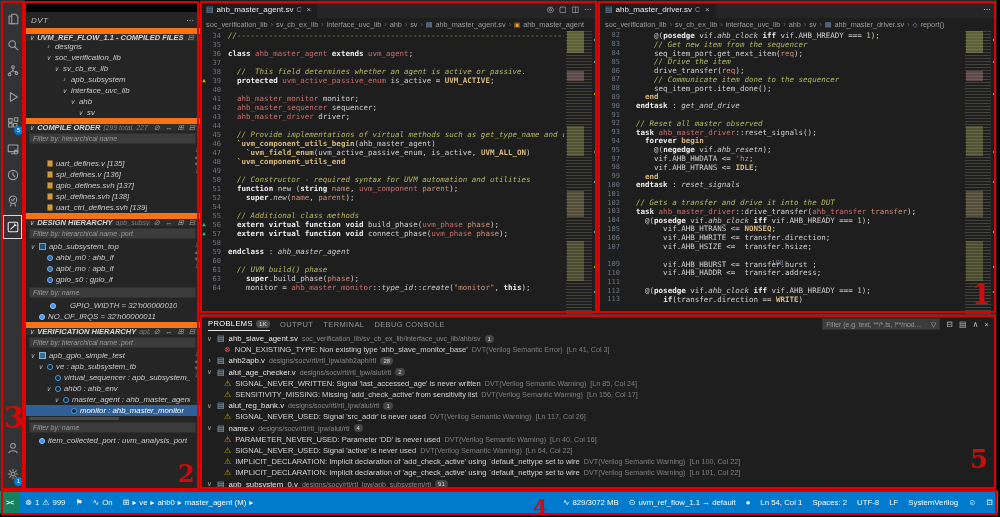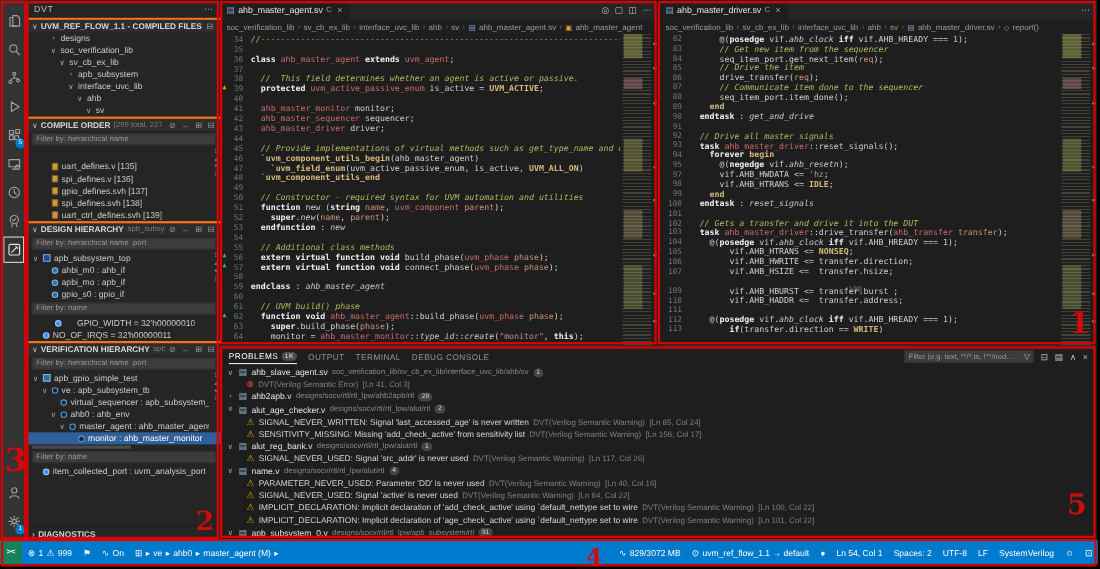--- a/index.html
+++ b/index.html
@@ -9,24 +9,24 @@
 
   
   .activitybar{position:absolute;left:0;top:0;width:25px;height:491px;background:#333333;display:flex;flex-direction:column;align-items:center;padding-top:6px;}
   .ab-item{width:21px;height:26px;display:flex;align-items:center;justify-content:center;position:relative;color:#9da0a2;cursor:pointer;}
   .ab-item.active{outline:1px solid #d8d8d8;outline-offset:-2px;color:#fff;}
   .ab-item svg{width:14px;height:14px;}
   .ab-badge{position:absolute;right:0px;bottom:1px;min-width:9px;height:9px;background:#007acc;color:#fff;border-radius:5px;font-size:6px;line-height:9px;text-align:center;padding:0 1px;}
   .ab-bottom{margin-top:auto;display:flex;flex-direction:column;align-items:center;padding-bottom:4px;}
 
   
-  .sidebar{position:absolute;left:25px;top:0;width:175px;height:491px;background:#252526;color:#cccccc;font-size:8px;overflow:hidden;display:flex;flex-direction:column;}
+  .sidebar{position:absolute;left:25px;top:12px;width:175px;height:491px;background:#252526;color:#cccccc;font-size:8px;overflow:hidden;display:flex;flex-direction:column;font-style:italic;}
   .sb-title{height:16px;display:flex;align-items:center;padding:0 6px;color:#bbbbbb;font-size:8px;letter-spacing:.5px;}
   .sb-title .sp{flex:1;}
-  .sec-hd{height:13px;display:flex;align-items:center;background:#2d2d2d;padding:0 4px;gap:3px;border-top:2px solid #f97316;}
+  .sec-hd{height:13px;display:flex;align-items:center;background:#2d2d2d;padding:0 4px;gap:3px;border-top:6px solid #f97316;}
   .sec-hd .chev{font-size:7px;color:#bdbdbd;}
   .sec-hd .lbl{font-weight:bold;font-size:7.5px;color:#d6d6d6;white-space:nowrap;}
   .sec-hd .meta{color:#7d7d7d;font-size:7px;white-space:nowrap;overflow:hidden;flex:1;}
   .sec-hd .ic{color:#9a9a9a;font-size:7.5px;padding:0 1px;cursor:pointer;}
   .filter{height:11px;margin:2px 4px;background:#3c3c3c;border:1px solid #303030;color:#9a9a9a;font-size:7px;line-height:10px;padding:0 3px;white-space:nowrap;overflow:hidden;}
   .treewrap{position:relative;}
   .trow{height:11px;display:flex;align-items:center;gap:3px;white-space:nowrap;cursor:pointer;padding-right:10px;}
   .trow.sel{background:#2f6099;color:#fff;}
   .trow .chev{width:7px;text-align:center;font-size:6.5px;color:#b0b0b0;flex:0 0 auto;}
   .trow .lbl{overflow:hidden;text-overflow:clip;font-size:7.8px;}
@@ -460,30 +460,28 @@
             <div class="cline" style="height: 9px;"><span class="gut "></span><span class="lnum">43</span><span class="ltxt"><span class="to">  </span><span class="ty">ahb_master_driver</span><span class="to"> driver;</span></span></div>
             <div class="cline" style="height: 9px;"><span class="gut "></span><span class="lnum">44</span><span class="ltxt"></span></div>
             <div class="cline" style="height: 9px;"><span class="gut "></span><span class="lnum">45</span><span class="ltxt"><span class="to">  </span><span class="tc">// Provide implementations of virtual methods such as get_type_name and create</span></span></div>
             <div class="cline" style="height: 9px;"><span class="gut "></span><span class="lnum">46</span><span class="ltxt"><span class="to">  </span><span class="tm">`uvm_component_utils_begin</span><span class="to">(ahb_master_agent)</span></span></div>
             <div class="cline" style="height: 9px;"><span class="gut "></span><span class="lnum">47</span><span class="ltxt"><span class="to">    </span><span class="tm">`uvm_field_enum</span><span class="to">(uvm_active_passive_enum, is_active, </span><span class="tm">UVM_ALL_ON</span><span class="to">)</span></span></div>
             <div class="cline" style="height: 9px;"><span class="gut "></span><span class="lnum">48</span><span class="ltxt"><span class="to">  </span><span class="tm">`uvm_component_utils_end</span></span></div>
             <div class="cline" style="height: 9px;"><span class="gut "></span><span class="lnum">49</span><span class="ltxt"></span></div>
             <div class="cline" style="height: 9px;"><span class="gut "></span><span class="lnum">50</span><span class="ltxt"><span class="to">  </span><span class="tc">// Constructor - required syntax for UVM automation and utilities</span></span></div>
             <div class="cline" style="height: 9px;"><span class="gut "></span><span class="lnum">51</span><span class="ltxt"><span class="to">  </span><span class="tk">function</span><span class="to"> new (</span><span class="tk">string</span><span class="tp"> name</span><span class="to">, </span><span class="ty">uvm_component</span><span class="tp"> parent</span><span class="to">);</span></span></div>
             <div class="cline" style="height: 9px;"><span class="gut "></span><span class="lnum">52</span><span class="ltxt"><span class="to">    </span><span class="tk">super</span><span class="to">.</span><span class="ti">new</span><span class="to">(</span><span class="tp">name</span><span class="to">, </span><span class="tp">parent</span><span class="to">);</span></span></div>
-            <div class="cline" style="height: 9px;"><span class="gut "></span><span class="lnum">53</span><span class="ltxt"><span class="to">  </span><span class="tk">endfunction</span><span class="to"> : </span><span class="ti">new</span></span></div>
             <div class="cline" style="height: 9px;"><span class="gut "></span><span class="lnum">54</span><span class="ltxt"></span></div>
             <div class="cline" style="height: 9px;"><span class="gut "></span><span class="lnum">55</span><span class="ltxt"><span class="to">  </span><span class="tc">// Additional class methods</span></span></div>
             <div class="cline" style="height: 9px;"><span class="gut ext">▲</span><span class="lnum">56</span><span class="ltxt"><span class="to">  </span><span class="tk">extern virtual function void </span><span class="to">build_phase(</span><span class="ty">uvm_phase</span><span class="tp"> phase</span><span class="to">);</span></span></div>
             <div class="cline" style="height: 9px;"><span class="gut ext">▲</span><span class="lnum">57</span><span class="ltxt"><span class="to">  </span><span class="tk">extern virtual function void </span><span class="to">connect_phase(</span><span class="ty">uvm_phase</span><span class="tp"> phase</span><span class="to">);</span></span></div>
             <div class="cline" style="height: 9px;"><span class="gut "></span><span class="lnum">58</span><span class="ltxt"></span></div>
             <div class="cline" style="height: 9px;"><span class="gut "></span><span class="lnum">59</span><span class="ltxt"><span class="tk">endclass</span><span class="to"> : </span><span class="ti">ahb_master_agent</span></span></div>
             <div class="cline" style="height: 9px;"><span class="gut "></span><span class="lnum">60</span><span class="ltxt"></span></div>
             <div class="cline" style="height: 9px;"><span class="gut "></span><span class="lnum">61</span><span class="ltxt"><span class="to">  </span><span class="tc">// UVM build() phase</span></span></div>
-            <div class="cline" style="height: 9px;"><span class="gut ext">▲</span><span class="lnum">62</span><span class="ltxt"><span class="to">  </span><span class="tk">function void </span><span class="ty">ahb_master_agent</span><span class="to">::build_phase(</span><span class="ty">uvm_phase</span><span class="tp"> phase</span><span class="to">);</span></span></div>
             <div class="cline" style="height: 9px;"><span class="gut "></span><span class="lnum">63</span><span class="ltxt"><span class="to">    </span><span class="tk">super</span><span class="to">.build_phase(</span><span class="tp">phase</span><span class="to">);</span></span></div>
             <div class="cline" style="height: 9px;"><span class="gut "></span><span class="lnum">64</span><span class="ltxt"><span class="to">    monitor = </span><span class="ty">ahb_master_monitor</span><span class="to">::</span><span class="ti">type_id</span><span class="to">::</span><span class="ti">create</span><span class="to">(</span><span class="ts">"monitor"</span><span class="to">, </span><span class="tk">this</span><span class="to">);</span></span></div>
           </div>
           <div class="minimap">
             <div class="blk" style="top: 0px; height: 22px; background: rgba(179, 185, 94, 0.5);"></div>
             <div class="blk" style="top: 40px; height: 10px; background: rgba(200, 140, 140, 0.45);"></div>
             <div class="blk" style="top: 95px; height: 30px; background: rgba(179, 185, 94, 0.4);"></div>
             <div class="blk" style="top: 160px; height: 26px; background: rgba(215, 186, 125, 0.35);"></div>
             <div class="blk" style="top: 210px; height: 40px; background: rgba(179, 185, 94, 0.35);"></div>
           </div>
@@ -531,21 +529,21 @@
             <div class="cline" style="height: 8.8px;"><span class="gut "></span><span class="lnum">82</span><span class="ltxt"><span class="to">      @(</span><span class="tk">posedge</span><span class="to"> vif.</span><span class="ti">ahb_clock</span><span class="to"> </span><span class="tk">iff</span><span class="to"> vif.AHB_HREADY === </span><span class="tn">1</span><span class="to">);</span></span></div>
             <div class="cline" style="height: 8.8px;"><span class="gut "></span><span class="lnum">83</span><span class="ltxt"><span class="to">      </span><span class="tc">// Get new item from the sequencer</span></span></div>
             <div class="cline" style="height: 8.8px;"><span class="gut "></span><span class="lnum">84</span><span class="ltxt"><span class="to">      seq_item_port.get_next_item(</span><span class="tp">req</span><span class="to">);</span></span></div>
             <div class="cline" style="height: 8.8px;"><span class="gut "></span><span class="lnum">85</span><span class="ltxt"><span class="to">      </span><span class="tc">// Drive the item</span></span></div>
             <div class="cline" style="height: 8.8px;"><span class="gut "></span><span class="lnum">86</span><span class="ltxt"><span class="to">      drive_transfer(</span><span class="tp">req</span><span class="to">);</span></span></div>
             <div class="cline" style="height: 8.8px;"><span class="gut "></span><span class="lnum">87</span><span class="ltxt"><span class="to">      </span><span class="tc">// Communicate item done to the sequencer</span></span></div>
             <div class="cline" style="height: 8.8px;"><span class="gut "></span><span class="lnum">88</span><span class="ltxt"><span class="to">      seq_item_port.item_done();</span></span></div>
             <div class="cline" style="height: 8.8px;"><span class="gut "></span><span class="lnum">89</span><span class="ltxt"><span class="to">    </span><span class="tb">end</span></span></div>
             <div class="cline" style="height: 8.8px;"><span class="gut "></span><span class="lnum">90</span><span class="ltxt"><span class="to">  </span><span class="tk">endtask</span><span class="to"> : </span><span class="ti">get_and_drive</span></span></div>
             <div class="cline" style="height: 8.8px;"><span class="gut "></span><span class="lnum">91</span><span class="ltxt"></span></div>
-            <div class="cline" style="height: 8.8px;"><span class="gut "></span><span class="lnum">92</span><span class="ltxt"><span class="to">  </span><span class="tc">// Drive all master signals</span></span></div>
+            <div class="cline" style="height: 8.8px;"><span class="gut "></span><span class="lnum">92</span><span class="ltxt"><span class="to">  </span><span class="tc">// Reset all master observed</span></span></div>
             <div class="cline" style="height: 8.8px;"><span class="gut "></span><span class="lnum">93</span><span class="ltxt"><span class="to">  </span><span class="tk">task </span><span class="ty">ahb_master_driver</span><span class="to">::reset_signals();</span></span></div>
             <div class="cline" style="height: 8.8px;"><span class="gut "></span><span class="lnum">94</span><span class="ltxt"><span class="to">    </span><span class="tk">forever </span><span class="tb">begin</span></span></div>
             <div class="cline" style="height: 8.8px;"><span class="gut "></span><span class="lnum">95</span><span class="ltxt"><span class="to">      @(</span><span class="tk">negedge</span><span class="to"> vif.</span><span class="ti">ahb_resetn</span><span class="to">);</span></span></div>
             <div class="cline" style="height: 8.8px;"><span class="gut "></span><span class="lnum">97</span><span class="ltxt"><span class="to">      vif.AHB_HWDATA &lt;= </span><span class="ts">'hz</span><span class="to">;</span></span></div>
             <div class="cline" style="height: 8.8px;"><span class="gut "></span><span class="lnum">98</span><span class="ltxt"><span class="to">      vif.AHB_HTRANS &lt;= </span><span class="tm">IDLE</span><span class="to">;</span></span></div>
             <div class="cline" style="height: 8.8px;"><span class="gut "></span><span class="lnum">99</span><span class="ltxt"><span class="to">    </span><span class="tb">end</span></span></div>
             <div class="cline" style="height: 8.8px;"><span class="gut "></span><span class="lnum">100</span><span class="ltxt"><span class="to">  </span><span class="tk">endtask</span><span class="to"> : </span><span class="ti">reset_signals</span></span></div>
             <div class="cline" style="height: 8.8px;"><span class="gut "></span><span class="lnum">101</span><span class="ltxt"></span></div>
             <div class="cline" style="height: 8.8px;"><span class="gut "></span><span class="lnum">102</span><span class="ltxt"><span class="to">  </span><span class="tc">// Gets a transfer and drive it into the DUT</span></span></div>
             <div class="cline" style="height: 8.8px;"><span class="gut "></span><span class="lnum">103</span><span class="ltxt"><span class="to">  </span><span class="tk">task </span><span class="ty">ahb_master_driver</span><span class="to">::drive_transfer(</span><span class="ty">ahb_transfer</span><span class="tp"> transfer</span><span class="to">);</span></span></div>
@@ -609,20 +607,21 @@
       <div class="prows" id="prows">
           <div class="prow">
             <span class="chev">∨</span>
             <span class="fic">▤</span>
             <span class="fname">ahb_slave_agent.sv</span>
             <span class="fpath">soc_verification_lib/sv_cb_ex_lib/interface_uvc_lib/ahb/sv</span>
             <span class="cnt">1</span>
           </div>
           <div class="prow issue">
             <span class="sev-e">⊗</span>
+            <span class="msg">NON_EXISTING_TYPE: Non existing type 'ahb_slave_monitor_base'</span>
             <span class="src">DVT(Verilog Semantic Error)</span>
             <span class="loc">[Ln 41, Col 3]</span>
           </div>
           <div class="prow">
             <span class="chev">›</span>
             <span class="fic">▤</span>
             <span class="fname">ahb2apb.v</span>
             <span class="fpath">designs/socv/rtl/rtl_lpw/ahb2apb/rtl</span>
             <span class="cnt">28</span>
           </div>

